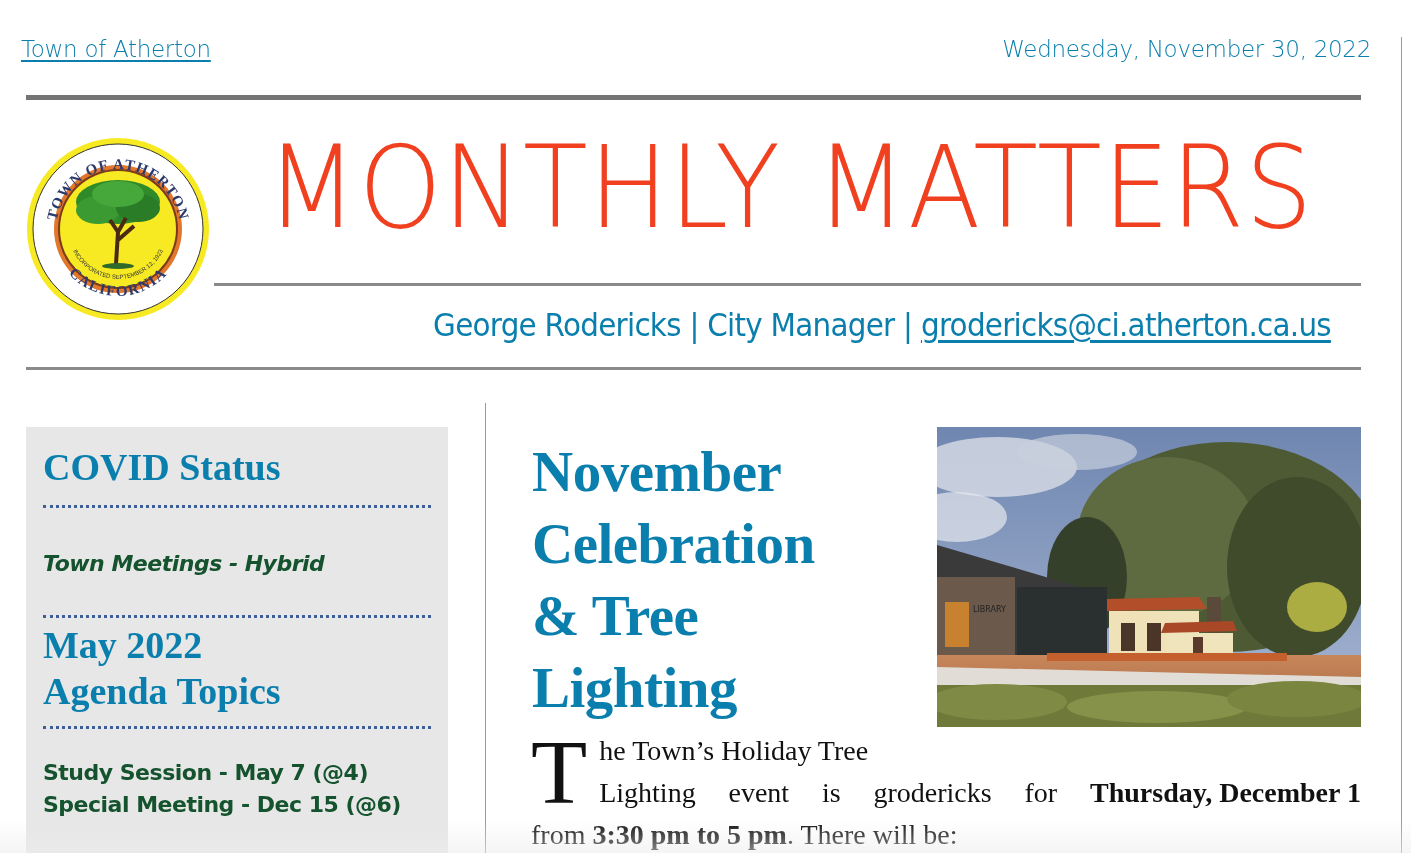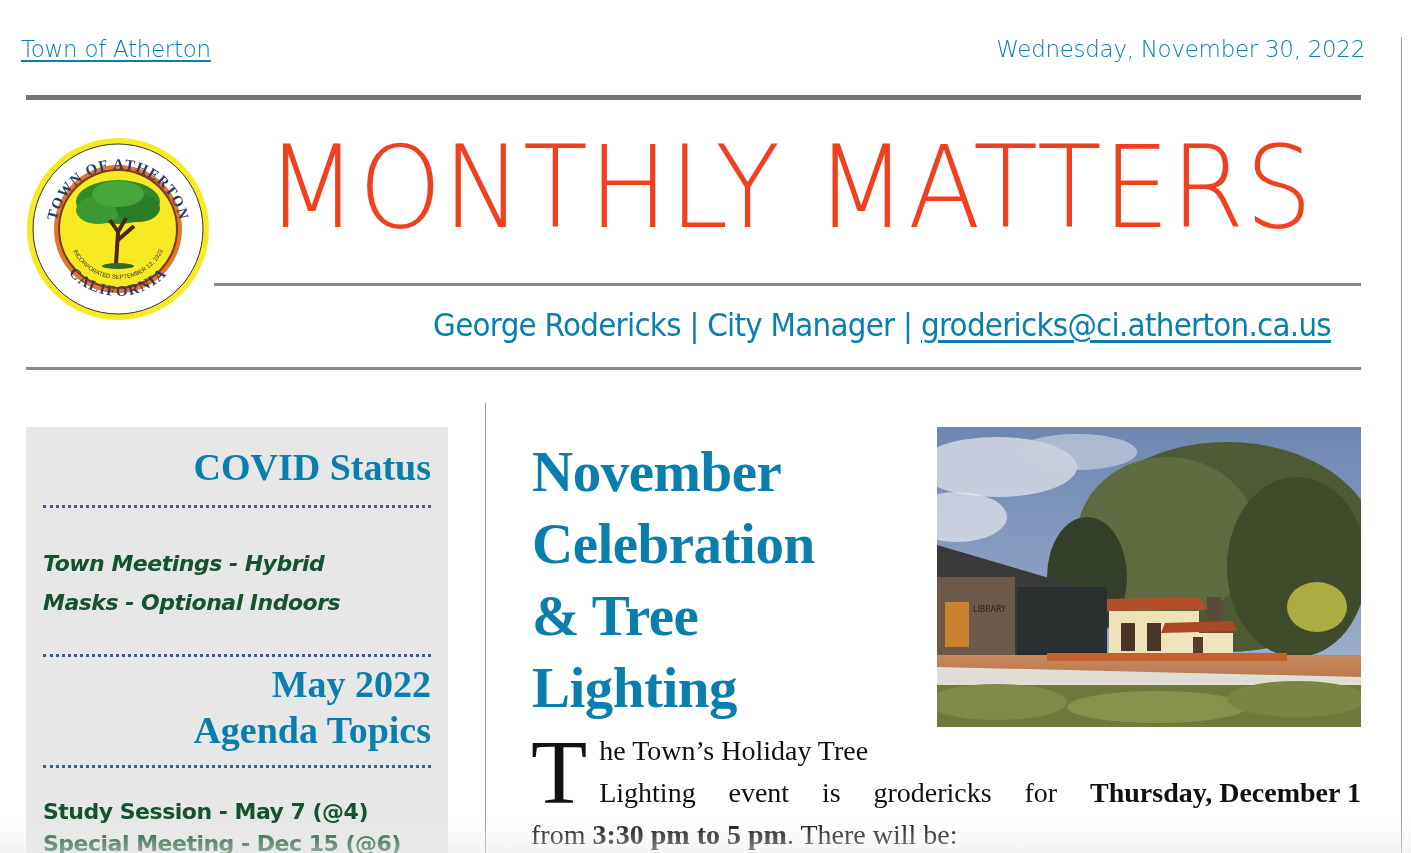--- a/index.html
+++ b/index.html
@@ -6,21 +6,21 @@
     html, body { width: 1411px; height: 853px; overflow: hidden; background: #ffffff; }
     body { position: relative; font-family: "Liberation Sans", sans-serif; }
 
     .topbar-link {
       position: absolute; left: 21px; top: 36px;
       font-family: "DejaVu Sans", sans-serif; font-size: 23px; color: #0a7fad;
       text-decoration: underline; text-underline-offset: 3px; letter-spacing: -0.3px;
       font-weight: 300;
     }
     .topbar-date {
-      position: absolute; right: 46px; top: 36px;
+      position: absolute; right: 40px; top: 36px;
       font-family: "DejaVu Sans", sans-serif; font-size: 23px; color: #0a7fad;
       letter-spacing: -0.3px; font-weight: 300;
     }
     .right-scroll-line {
       position: absolute; left: 1401px; top: 37px; width: 1px; height: 816px; background: #9a9a9a;
     }
     .rule-thick { position: absolute; left: 26px; top: 95px; width: 1335px; height: 5px; background: #747474; }
 
     .seal { position: absolute; left: 26px; top: 136px; width: 184px; height: 186px; }
 
@@ -42,21 +42,21 @@
     .rule-low { position: absolute; left: 26px; top: 367px; width: 1335px; height: 3px; background: #8a8a8a; }
 
     .col-divider { position: absolute; left: 485px; top: 403px; width: 1px; height: 450px; background: #9a9a9a; }
 
     .sidebar {
       position: absolute; left: 26px; top: 427px; width: 422px; height: 426px; background: #e7e7e7;
       padding: 0 17px;
     }
     .side-heading {
       font-family: "Liberation Serif", serif; font-weight: bold; color: #0a7fad;
-      font-size: 38px; line-height: 46px; text-align: right;
+      font-size: 38px; line-height: 46px;
     }
     .dotted { border-top: 3px dotted #3d5f95; height: 0; }
     .side-item {
       font-family: "DejaVu Sans", sans-serif; font-weight: bold; color: #14532d;
       font-size: 22px; line-height: 39px; letter-spacing: -0.5px;
     }
     .side-item.italic { font-style: italic; }
 
     .article-title {
       position: absolute; left: 532px; top: 436px; width: 390px;
@@ -134,21 +134,20 @@
 </div>
 <div class="rule-low"></div>
 
 <div class="col-divider"></div>
 
 <div class="sidebar">
   <div class="side-heading" style="margin-top:17px;">COVID Status</div>
   <div class="dotted" style="margin-top:15px;"></div>
   <div style="margin-top:36px;">
     <div class="side-item italic">Town Meetings - Hybrid</div>
-    <div class="side-item italic">Masks - Optional Indoors</div>
   </div>
   <div class="dotted" style="margin-top:32px;"></div>
   <div style="margin-top:4px;">
     <div class="side-heading">May 2022</div>
     <div class="side-heading">Agenda Topics</div>
   </div>
   <div class="dotted" style="margin-top:12px;"></div>
   <div style="margin-top:28px;">
     <div class="side-item" style="line-height:32px;">Study Session - May 7 (@4)</div>
     <div class="side-item" style="line-height:32px;">Special Meeting - Dec 15 (@6)</div>

